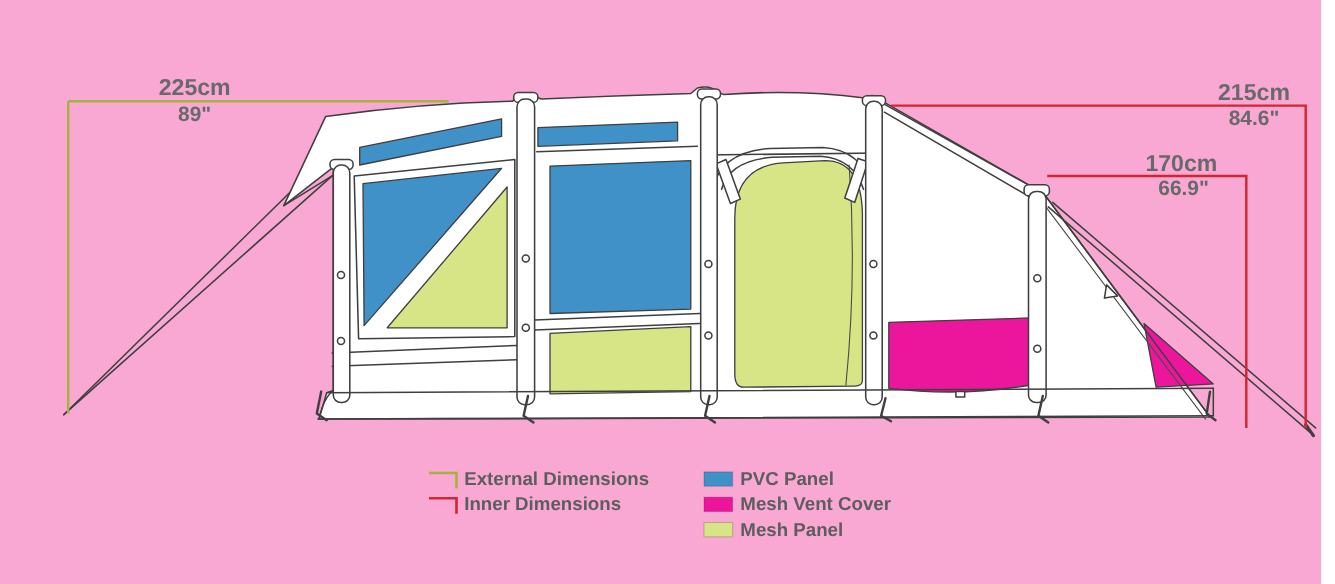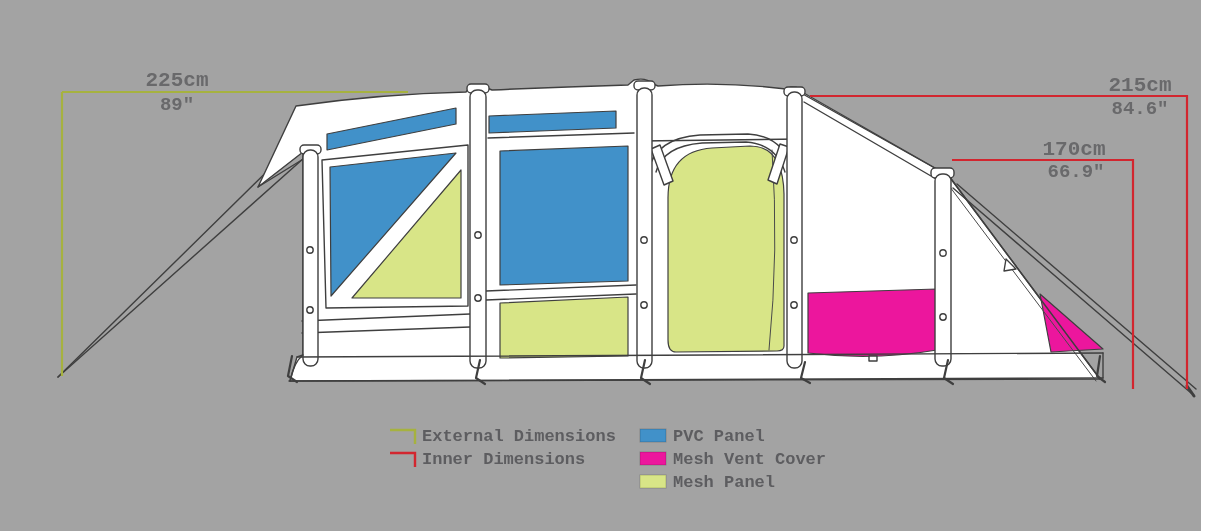--- a/index.html
+++ b/index.html
@@ -1,17 +1,17 @@
 <!DOCTYPE html>
 <html><head>
 <meta charset="utf-8">
 <style>
   html,body{margin:0;padding:0;background:#ffffff;}
-  .stage{position:relative;width:1201px;height:531px;background:#a3a3a3;overflow:hidden;
-         font-family:Liberation Mono, monospace;}
+  .stage{position:relative;width:1201px;height:531px;background:#f9a8d4;overflow:hidden;
+         font-family:Liberation Sans, sans-serif;}
   svg{display:block;}
   .ln{fill:none;stroke:#3f3f3f;stroke-width:1.4;stroke-linecap:round;stroke-linejoin:round;}
   .lnthin{fill:none;stroke:#4a4a4a;stroke-width:1;stroke-linecap:round;}
   .white{fill:#ffffff;stroke:#3f3f3f;stroke-width:1.4;stroke-linejoin:round;}
   .panel{stroke:#3f3f3f;stroke-width:1.2;stroke-linejoin:round;}
   .dimline{fill:none;stroke-width:2.2;}
   .dimtext{font-weight:700;font-size:21px;}
   .dimtext2{font-weight:700;font-size:19px;}
   .legtext{font-weight:700;font-size:17px;}
   .swatch{stroke:rgba(0,0,0,0.18);stroke-width:1;}

